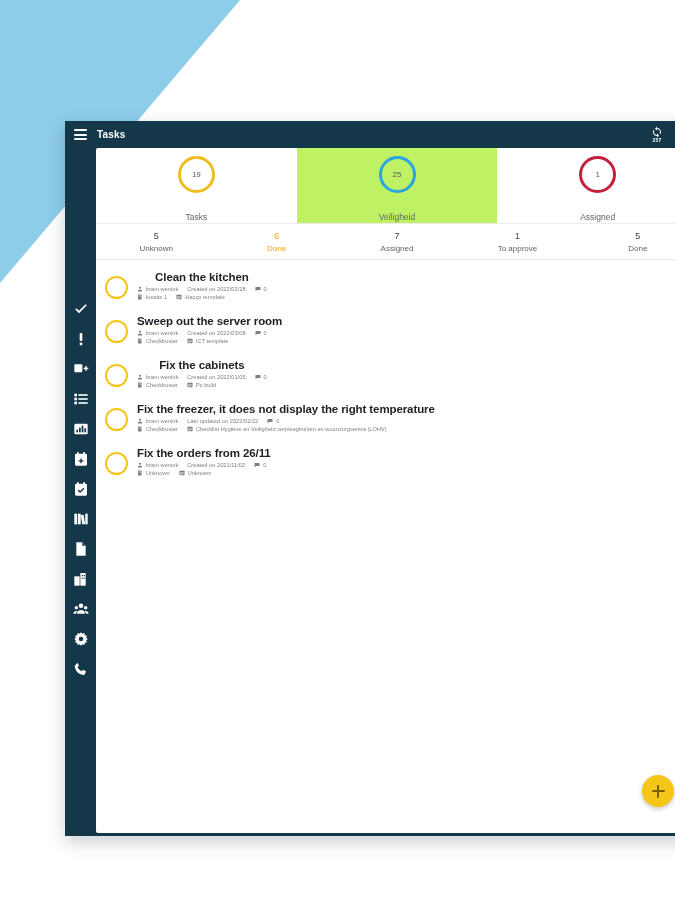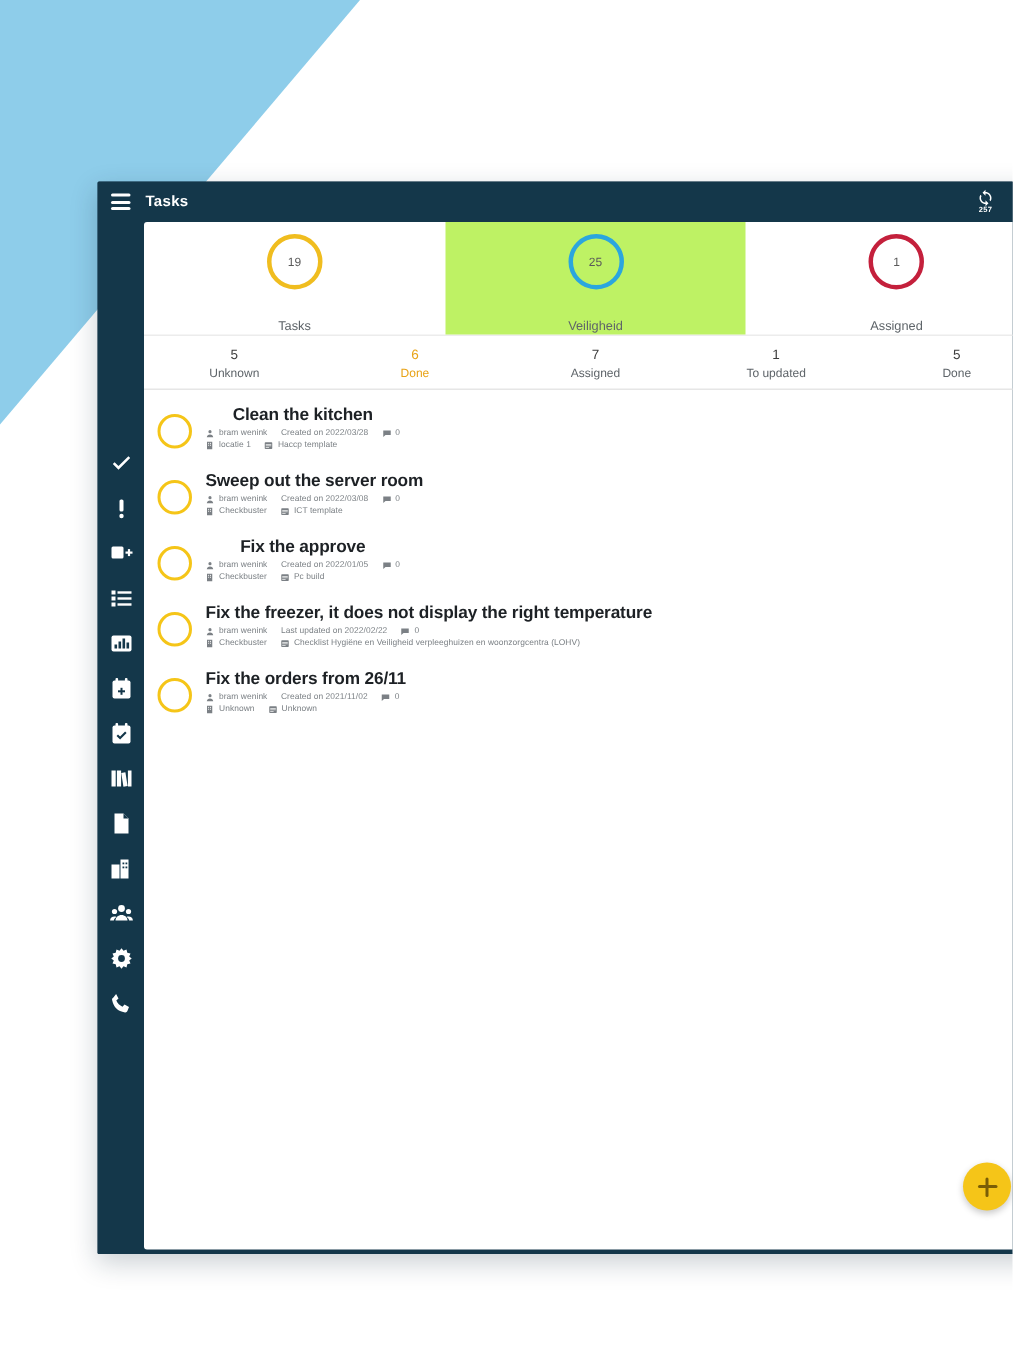--- a/index.html
+++ b/index.html
@@ -314,21 +314,21 @@
         <div class="filter-cell active">
           <div class="filter-count">6</div>
           <div class="filter-name">Done</div>
         </div>
         <div class="filter-cell">
           <div class="filter-count">7</div>
           <div class="filter-name">Assigned</div>
         </div>
         <div class="filter-cell">
           <div class="filter-count">1</div>
-          <div class="filter-name">To updated</div>
+          <div class="filter-name">To approve</div>
         </div>
         <div class="filter-cell">
           <div class="filter-count">5</div>
           <div class="filter-name">Done</div>
         </div>
       </div>
 
       <div class="task-list" id="task-list">
         <div class="task-row">
           <div class="task-check"></div>
@@ -420,21 +420,21 @@
                   </svg>
               </span>
               <span>ICT template</span>
             </div>
           </div>
         </div>
 
         <div class="task-row">
           <div class="task-check"></div>
           <div class="task-body">
-            <div class="task-title">Fix the approve</div>
+            <div class="task-title">Fix the cabinets</div>
             <div class="meta-line">
               <span class="mini-ico">
                 <svg width="6" height="6" viewBox="0 0 24 24" fill="#7b8085">
                     <circle cx="12" cy="7" r="4.2"></circle>
                     <path d="M3.5 22c0-4.7 3.8-7.6 8.5-7.6s8.5 2.9 8.5 7.6z"></path>
                   </svg>
               </span>
               <span>bram wenink</span>
               <span class="sep"></span>
               <span>Created on 2022/01/05</span>

